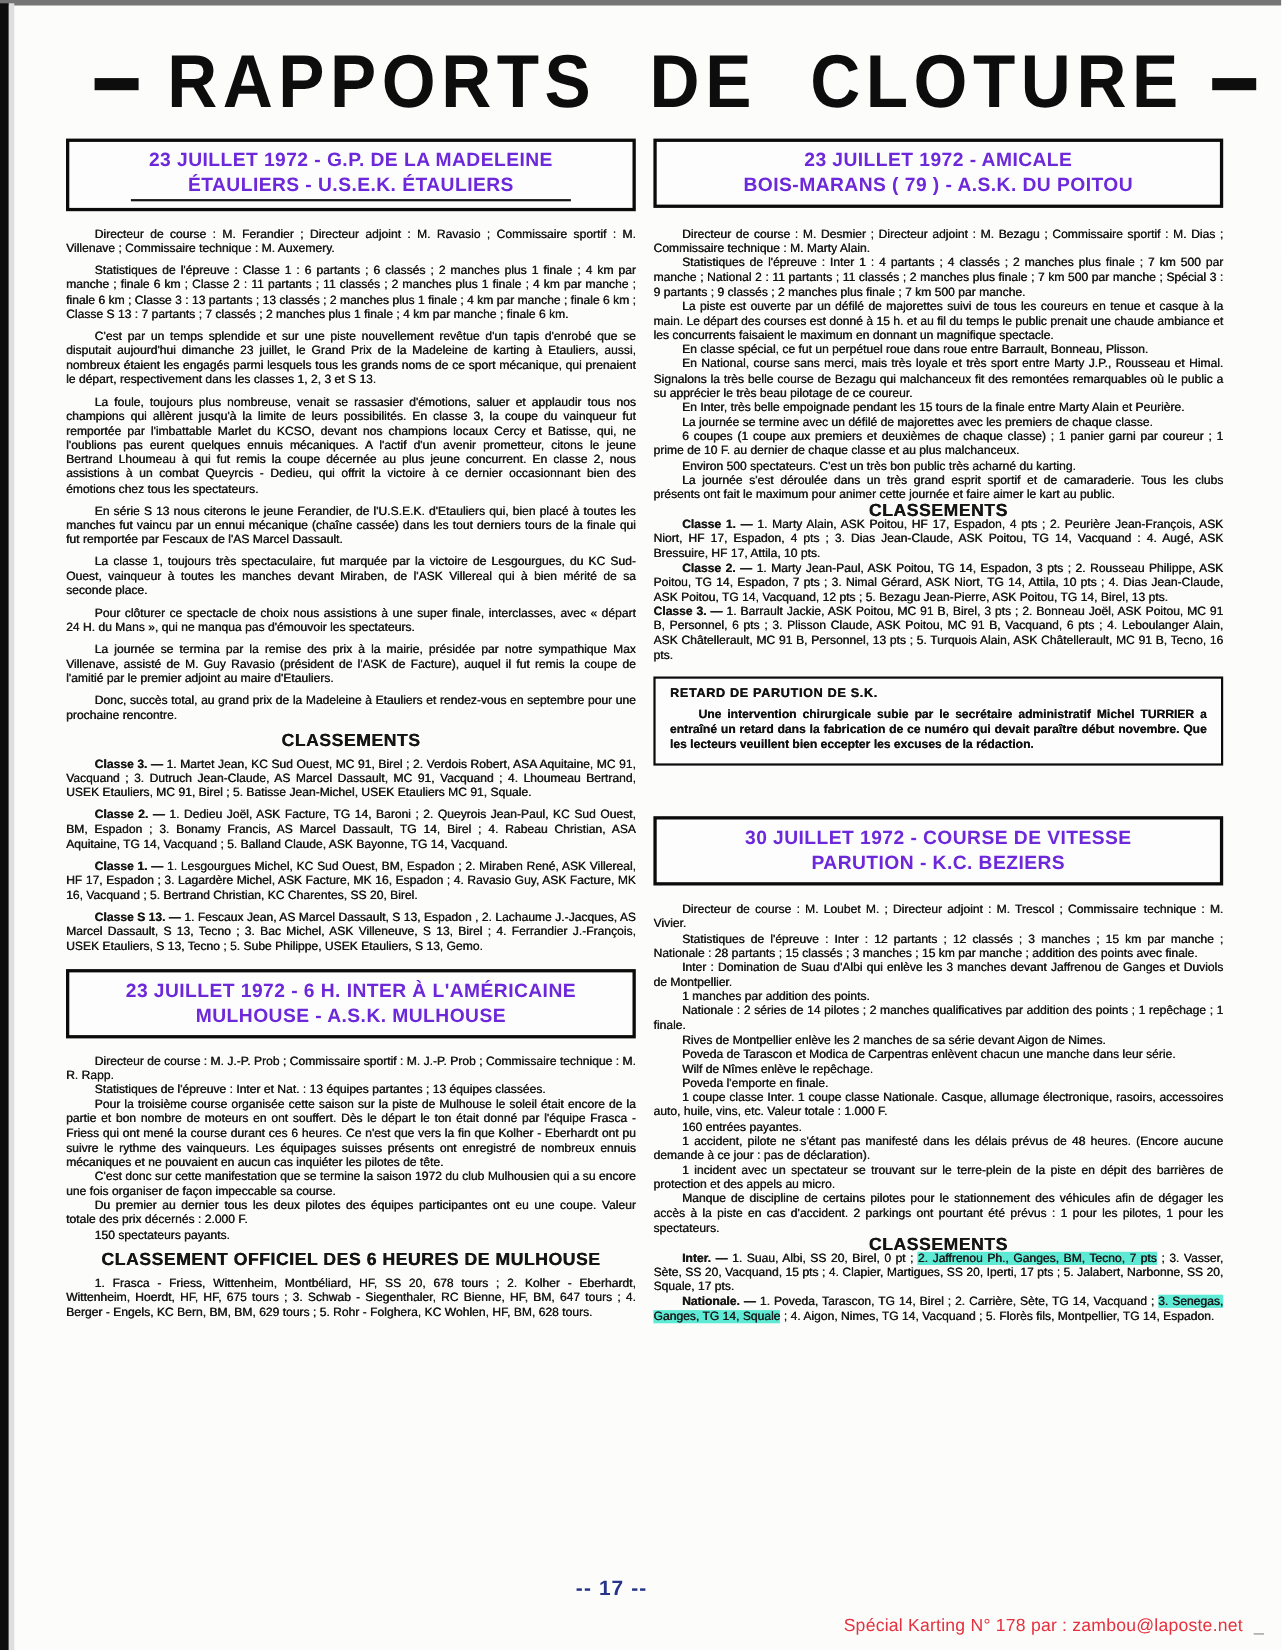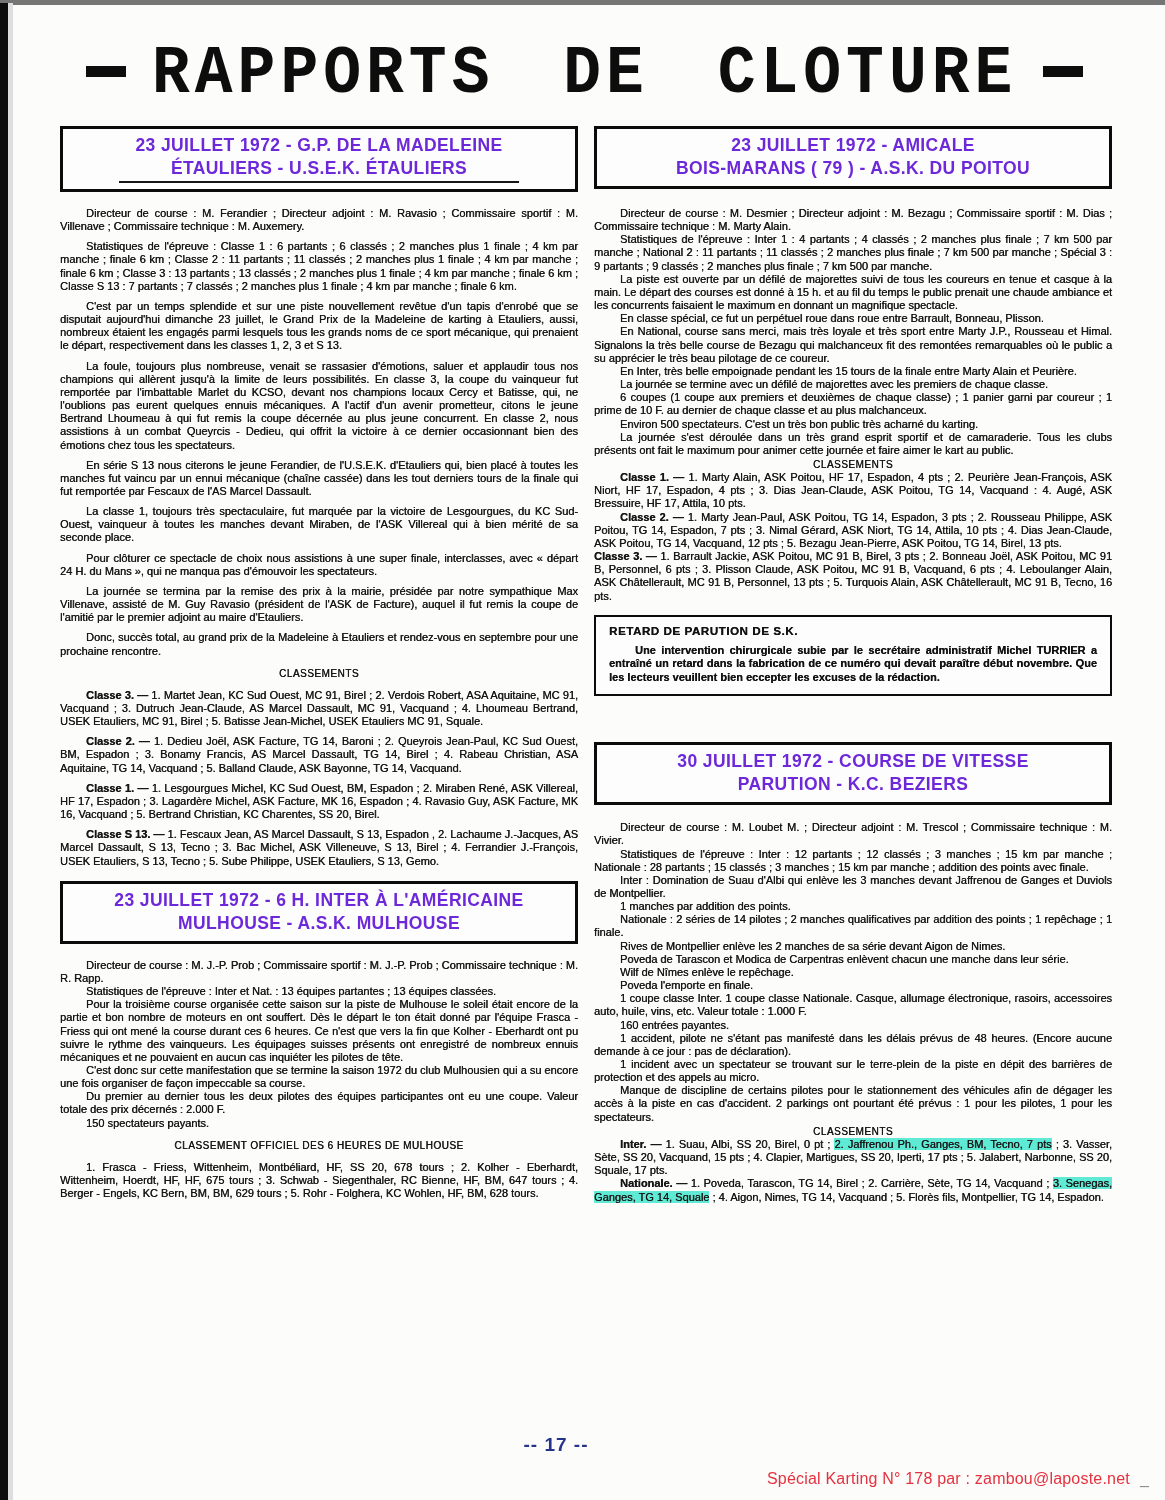--- a/index.html
+++ b/index.html
@@ -14,21 +14,20 @@
   
   .edge-top{position:absolute;top:0;left:0;right:0;height:5px;background:#757575;}
   .edge-left{position:absolute;top:3px;left:0;bottom:0;width:8px;background:#0d0d0d;}
   .edge-left-gray{position:absolute;top:3px;left:8px;bottom:0;width:5px;background:#dedede;}
 
   
   .title-wrap{
     margin:46px 60px 0 60px;
     text-align:left;
     white-space:nowrap;
-    font-family:Liberation Mono, monospace;
   }
   .title-dash{
     display:inline-block;width:40px;height:11px;background:#0d0d0d;
     vertical-align:14px;margin:0 26px;
   }
   .title-text{
     display:inline-block;
     font-size:63px;font-weight:bold;color:#0d0d0d;
     letter-spacing:5px;word-spacing:26px;
     transform:scaleY(1.08);transform-origin:center;
@@ -54,21 +53,21 @@
     font-size:11px;line-height:13.15px;
     text-align:justify;
     color:#151515;
     text-shadow:0.35px 0 0 #2a2a2a;
   }
   .copy p{margin:0;text-indent:26px;}
   .copy p.noindent{text-indent:0;}
   .gapped p{margin-bottom:7px;}
   .lead{font-weight:bold;}
   .h-class{
-    text-align:center;font-weight:normal;font-size:10px;
+    text-align:center;font-weight:bold;font-size:16px;
     letter-spacing:0.5px;margin:9px 0;text-indent:0 !important;
     text-shadow:0.35px 0 0 #1a1a1a;
   }
   .h-class.tight{margin:1px 0 0;}
   .mad-copy{margin-top:0;}
   .sec-box-mid{margin:13px 0 15px;}
   .hl{background:#5eead4;}
 
   .retard-box{
     border:2px solid #0b0b0b;

